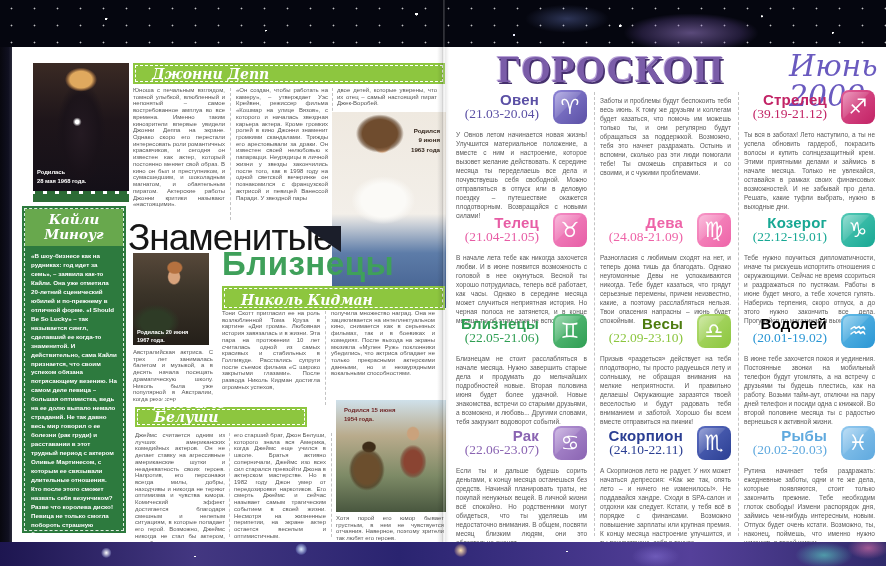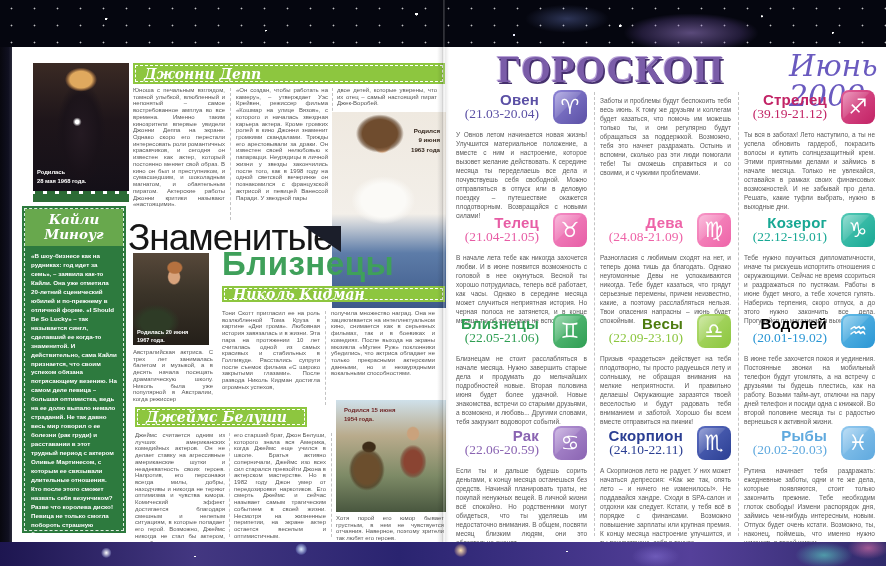--- a/index.html
+++ b/index.html
@@ -33,21 +33,21 @@
       linear-gradient(90deg,#1d1650 0%,#433781 22%,#2a2470 45%,#3a2f80 58%,#55409a 78%,#2f2a6a 100%);}
   .left-strip{position:absolute;left:0;top:47px;width:12px;height:495px;
     background:linear-gradient(90deg,#08080f 0%,#101020 70%,#2a2a3a 100%);}
   .fold{position:absolute;left:437px;top:0;width:12px;height:566px;
     background:linear-gradient(90deg,rgba(0,0,0,0) 0%,rgba(0,0,0,.10) 40%,rgba(0,0,0,.22) 50%,rgba(255,255,255,.25) 56%,rgba(0,0,0,.08) 70%,rgba(0,0,0,0) 100%);}
   
   .abs{position:absolute;}
   .art{font-size:6px;line-height:1.12;color:#565656;text-align:justify;}
   .vsep{position:absolute;width:0;border-left:1px dashed #c3c3c3;}
   .gbox{position:absolute;background:#8dc63f;box-sizing:border-box;padding:2px;}
-  .gbox-inner{border:1px dashed #fff;height:100%;box-sizing:border-box;display:flex;align-items:center;padding:0 8px;}
+  .gbox-inner{border:1px dashed #fff;height:100%;box-sizing:border-box;display:flex;align-items:flex-end;padding:0 16px;}
   .script{font-family:"DejaVu Serif",serif;font-style:italic;font-weight:bold;color:#fff;}
   .photo{position:absolute;overflow:hidden;}
   .photo-caption{position:absolute;font-weight:bold;}
   
   .kylie-photo{left:33px;top:63px;width:96px;height:128px;
     background:
       radial-gradient(6px 6px at 46% 46%, #fff 30%, rgba(255,255,255,.4) 55%, transparent 75%),
       radial-gradient(20px 15px at 50% 13%, #e0a95e 55%, rgba(190,130,70,.5) 70%, transparent 80%),
       radial-gradient(26px 55px at 50% 55%, #241a22 0%, rgba(25,18,25,.8) 70%, transparent 95%),
       linear-gradient(180deg,#3a2a24 0%,#1e151a 45%,#141018 100%);}
@@ -80,21 +80,21 @@
   .main-title-2{left:222px;top:247px;font-size:33px;line-height:1;color:#3fa05a;font-weight:bold;letter-spacing:.5px;}
   .arrow-dec{position:absolute;left:303px;top:226px;width:0;height:0;
     border-top:26px solid #1b1e2a;border-left:38px solid transparent;}
   .kidman-photo{left:133px;top:253px;width:76px;height:92px;
     background:
       radial-gradient(11px 9px at 55% 16%, #b5713f 60%, transparent 75%),
       radial-gradient(9px 11px at 54% 26%, #d8a37c 60%, transparent 75%),
       radial-gradient(30px 22px at 30% 75%, #2e3b26 50%, transparent 80%),
       linear-gradient(180deg,#57483a 0%,#3a3328 45%,#241f19 100%);}
   .kidman-caption{left:137px;top:328px;color:#fff;font-size:5.6px;line-height:1.5;}
-  .kidman-box{left:222px;top:286px;width:223px;height:16px;}
+  .kidman-box{left:222px;top:286px;width:223px;height:24px;}
   .kidman-col1{left:133px;top:349px;width:80px;}
   .kidman-col2{left:222px;top:310px;width:98px;}
   .kidman-col3{left:331px;top:310px;width:104px;}
   .kidman-sep{left:325px;top:311px;height:94px;}
   .belushi-box{left:135px;top:407px;width:172px;height:20px;}
   .belushi-col1{left:135px;top:432px;width:90px;}
   .belushi-col2{left:234px;top:432px;width:92px;}
   .belushi-sep1{left:229px;top:433px;height:104px;}
   .belushi-sep2{left:331px;top:433px;height:104px;}
   .belushi-photo{left:336px;top:400px;width:110px;height:112px;
@@ -310,21 +310,21 @@
         <span class="shine"></span>
       </div>
     </div>
     <div class="sign-text">В июне тебе захочется покоя и уединения. Постоянные звонки на мобильный телефон будут утомлять, а на встречу с друзьями ты будешь плестись, как на работу. Возьми тайм-аут, отключи на пару дней телефон и посиди одна с книжкой. Во второй половине месяца ты с радостью вернешься к активной жизни.</div>
   </div>
 
   <div class="sign-card c0 r3">
     <div class="sign-head">
       <div class="sign-titles">
         <div class="sign-name" style="color: rgb(138, 100, 178);">Рак</div>
-        <div class="sign-dates" style="color: rgb(138, 100, 178);">(22.06-20.59)</div>
+        <div class="sign-dates" style="color: rgb(138, 100, 178);">(22.06-23.07)</div>
       </div>
       <div class="sign-icon" style="background: linear-gradient(135deg, rgb(179, 147, 212) 0%, rgb(138, 100, 178) 100%);">
         <span class="glyph">♋</span>
         <span class="shine"></span>
       </div>
     </div>
     <div class="sign-text">Если ты и дальше будешь сорить деньгами, к концу месяца останешься без средств. Начинай планировать траты, не покупай ненужных вещей. В личной жизни всё спокойно. Но родственники могут обидеться, что ты уделяешь им недостаточно внимания. В общем, посвяти месяц близким людям, они это обязательно оценят.</div>
   </div>
   <div class="sign-card c1 r3">
     <div class="sign-head">

